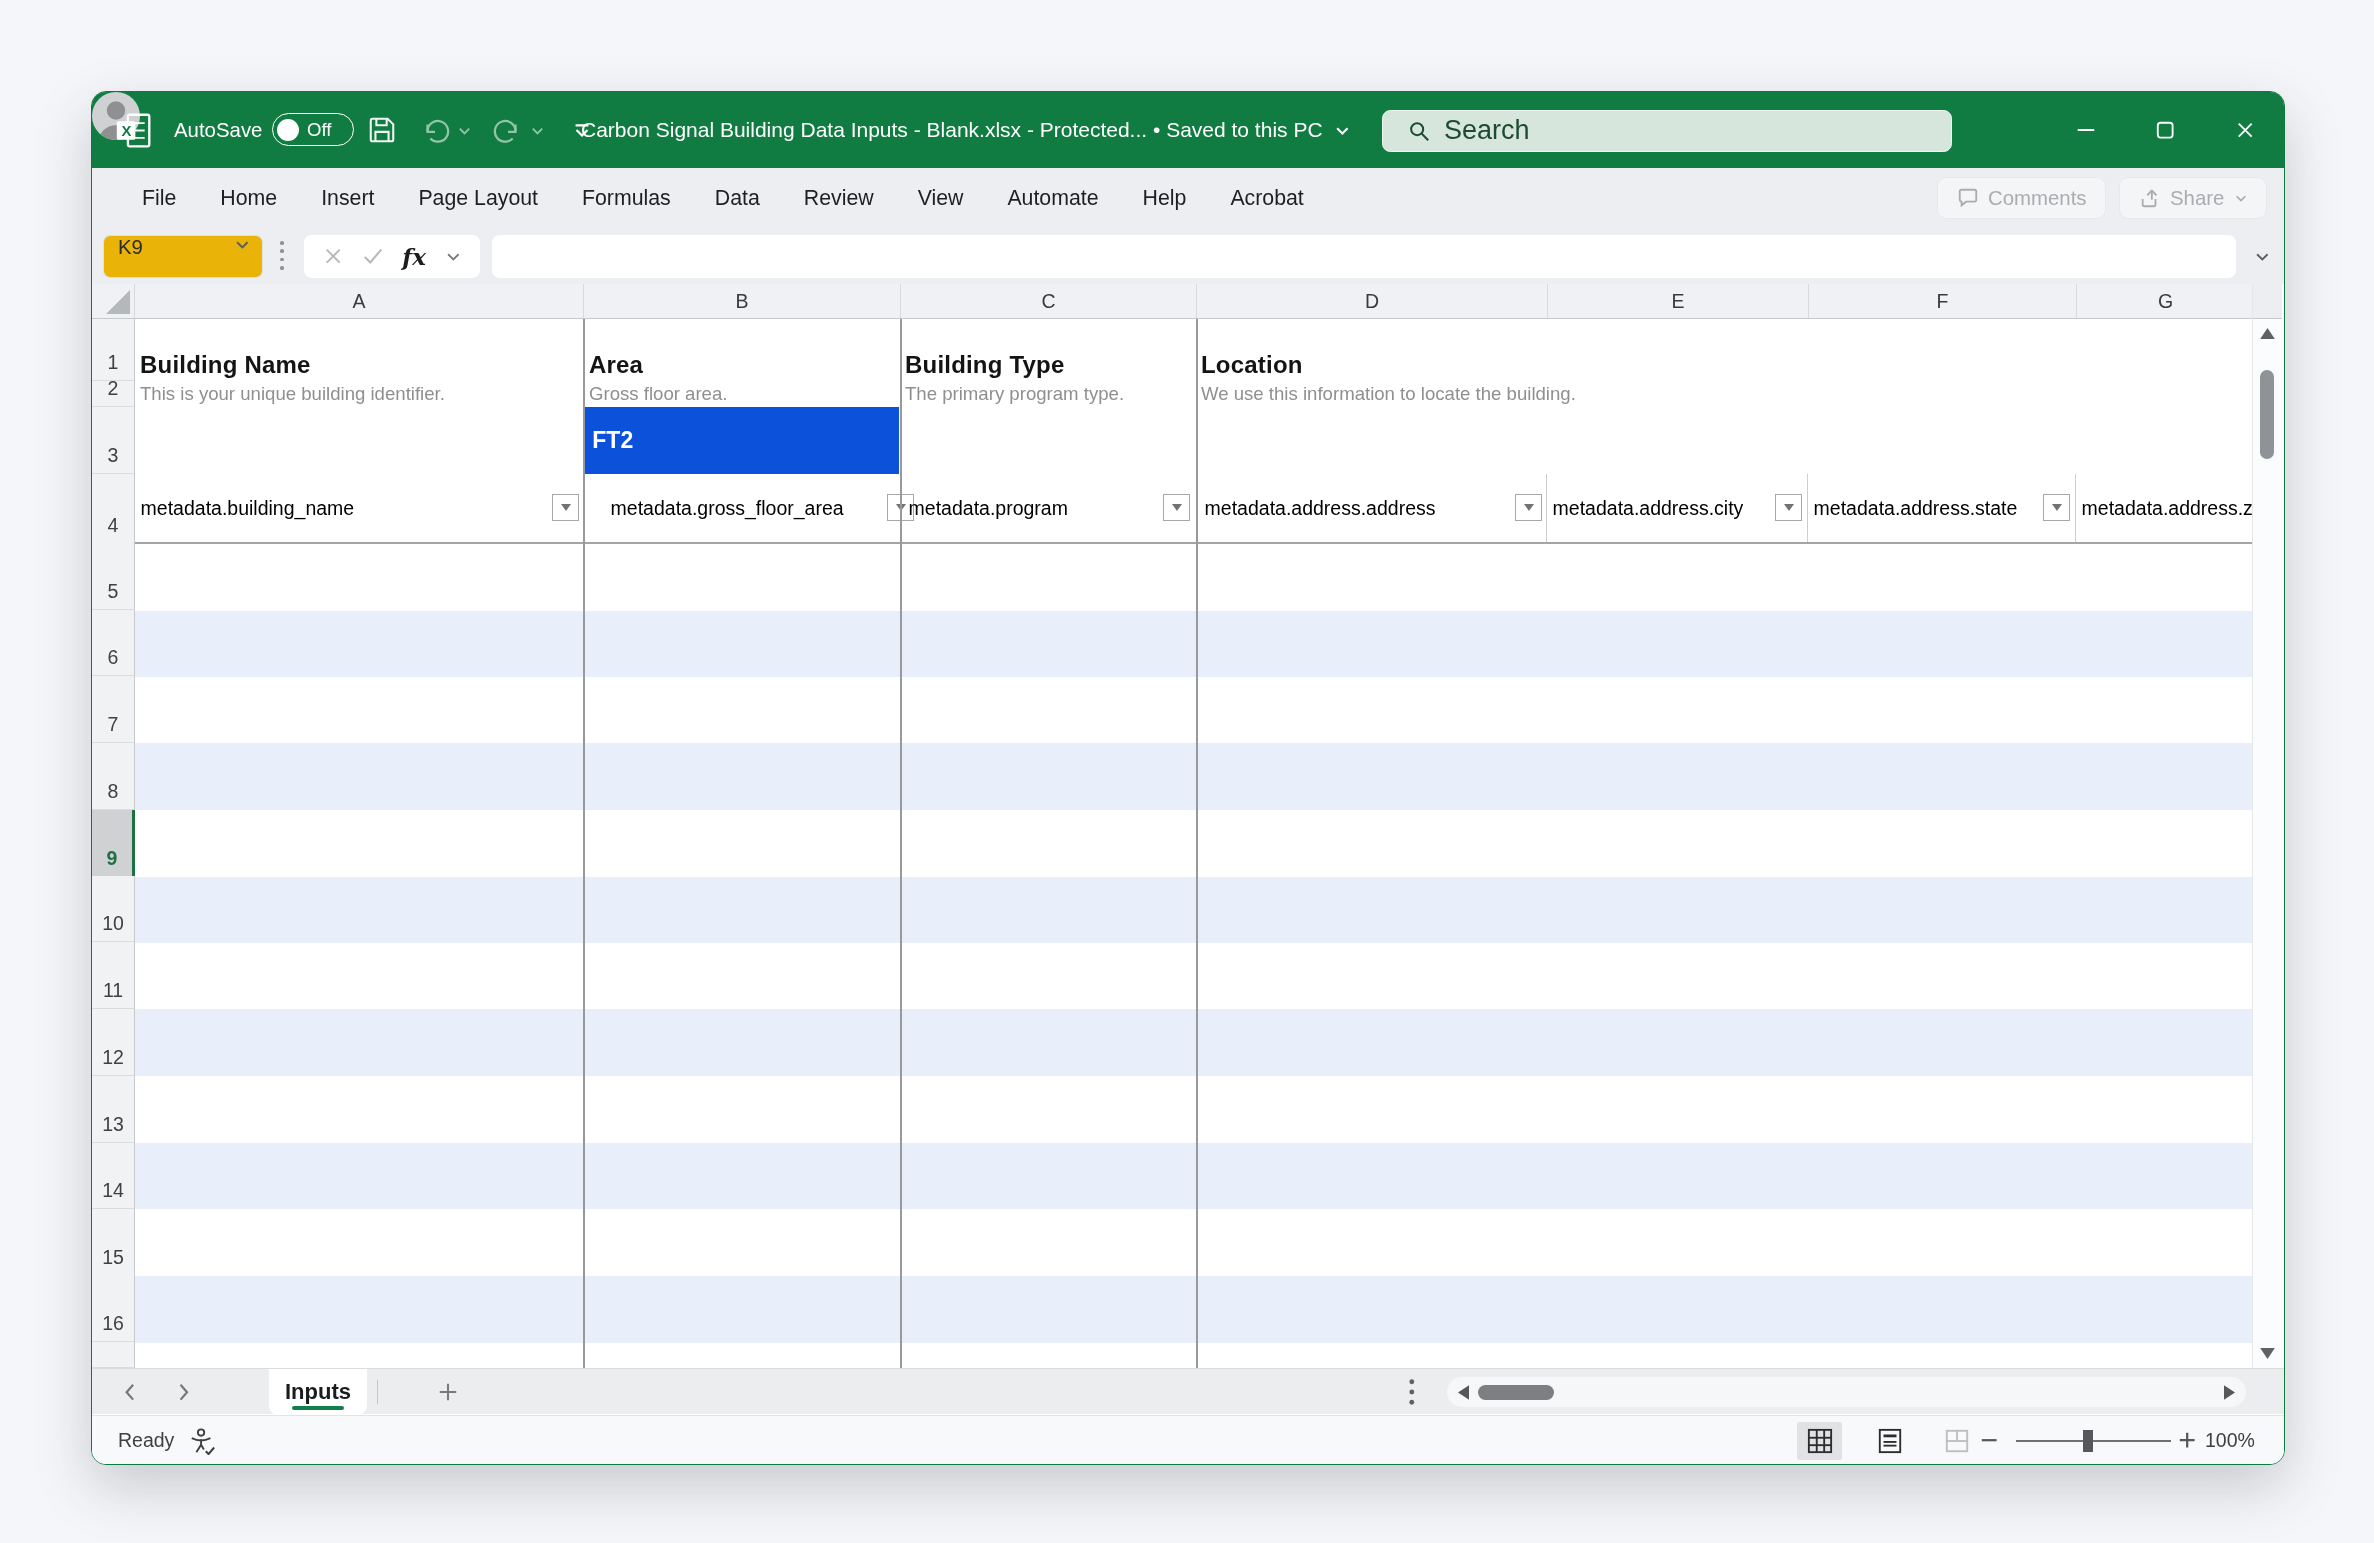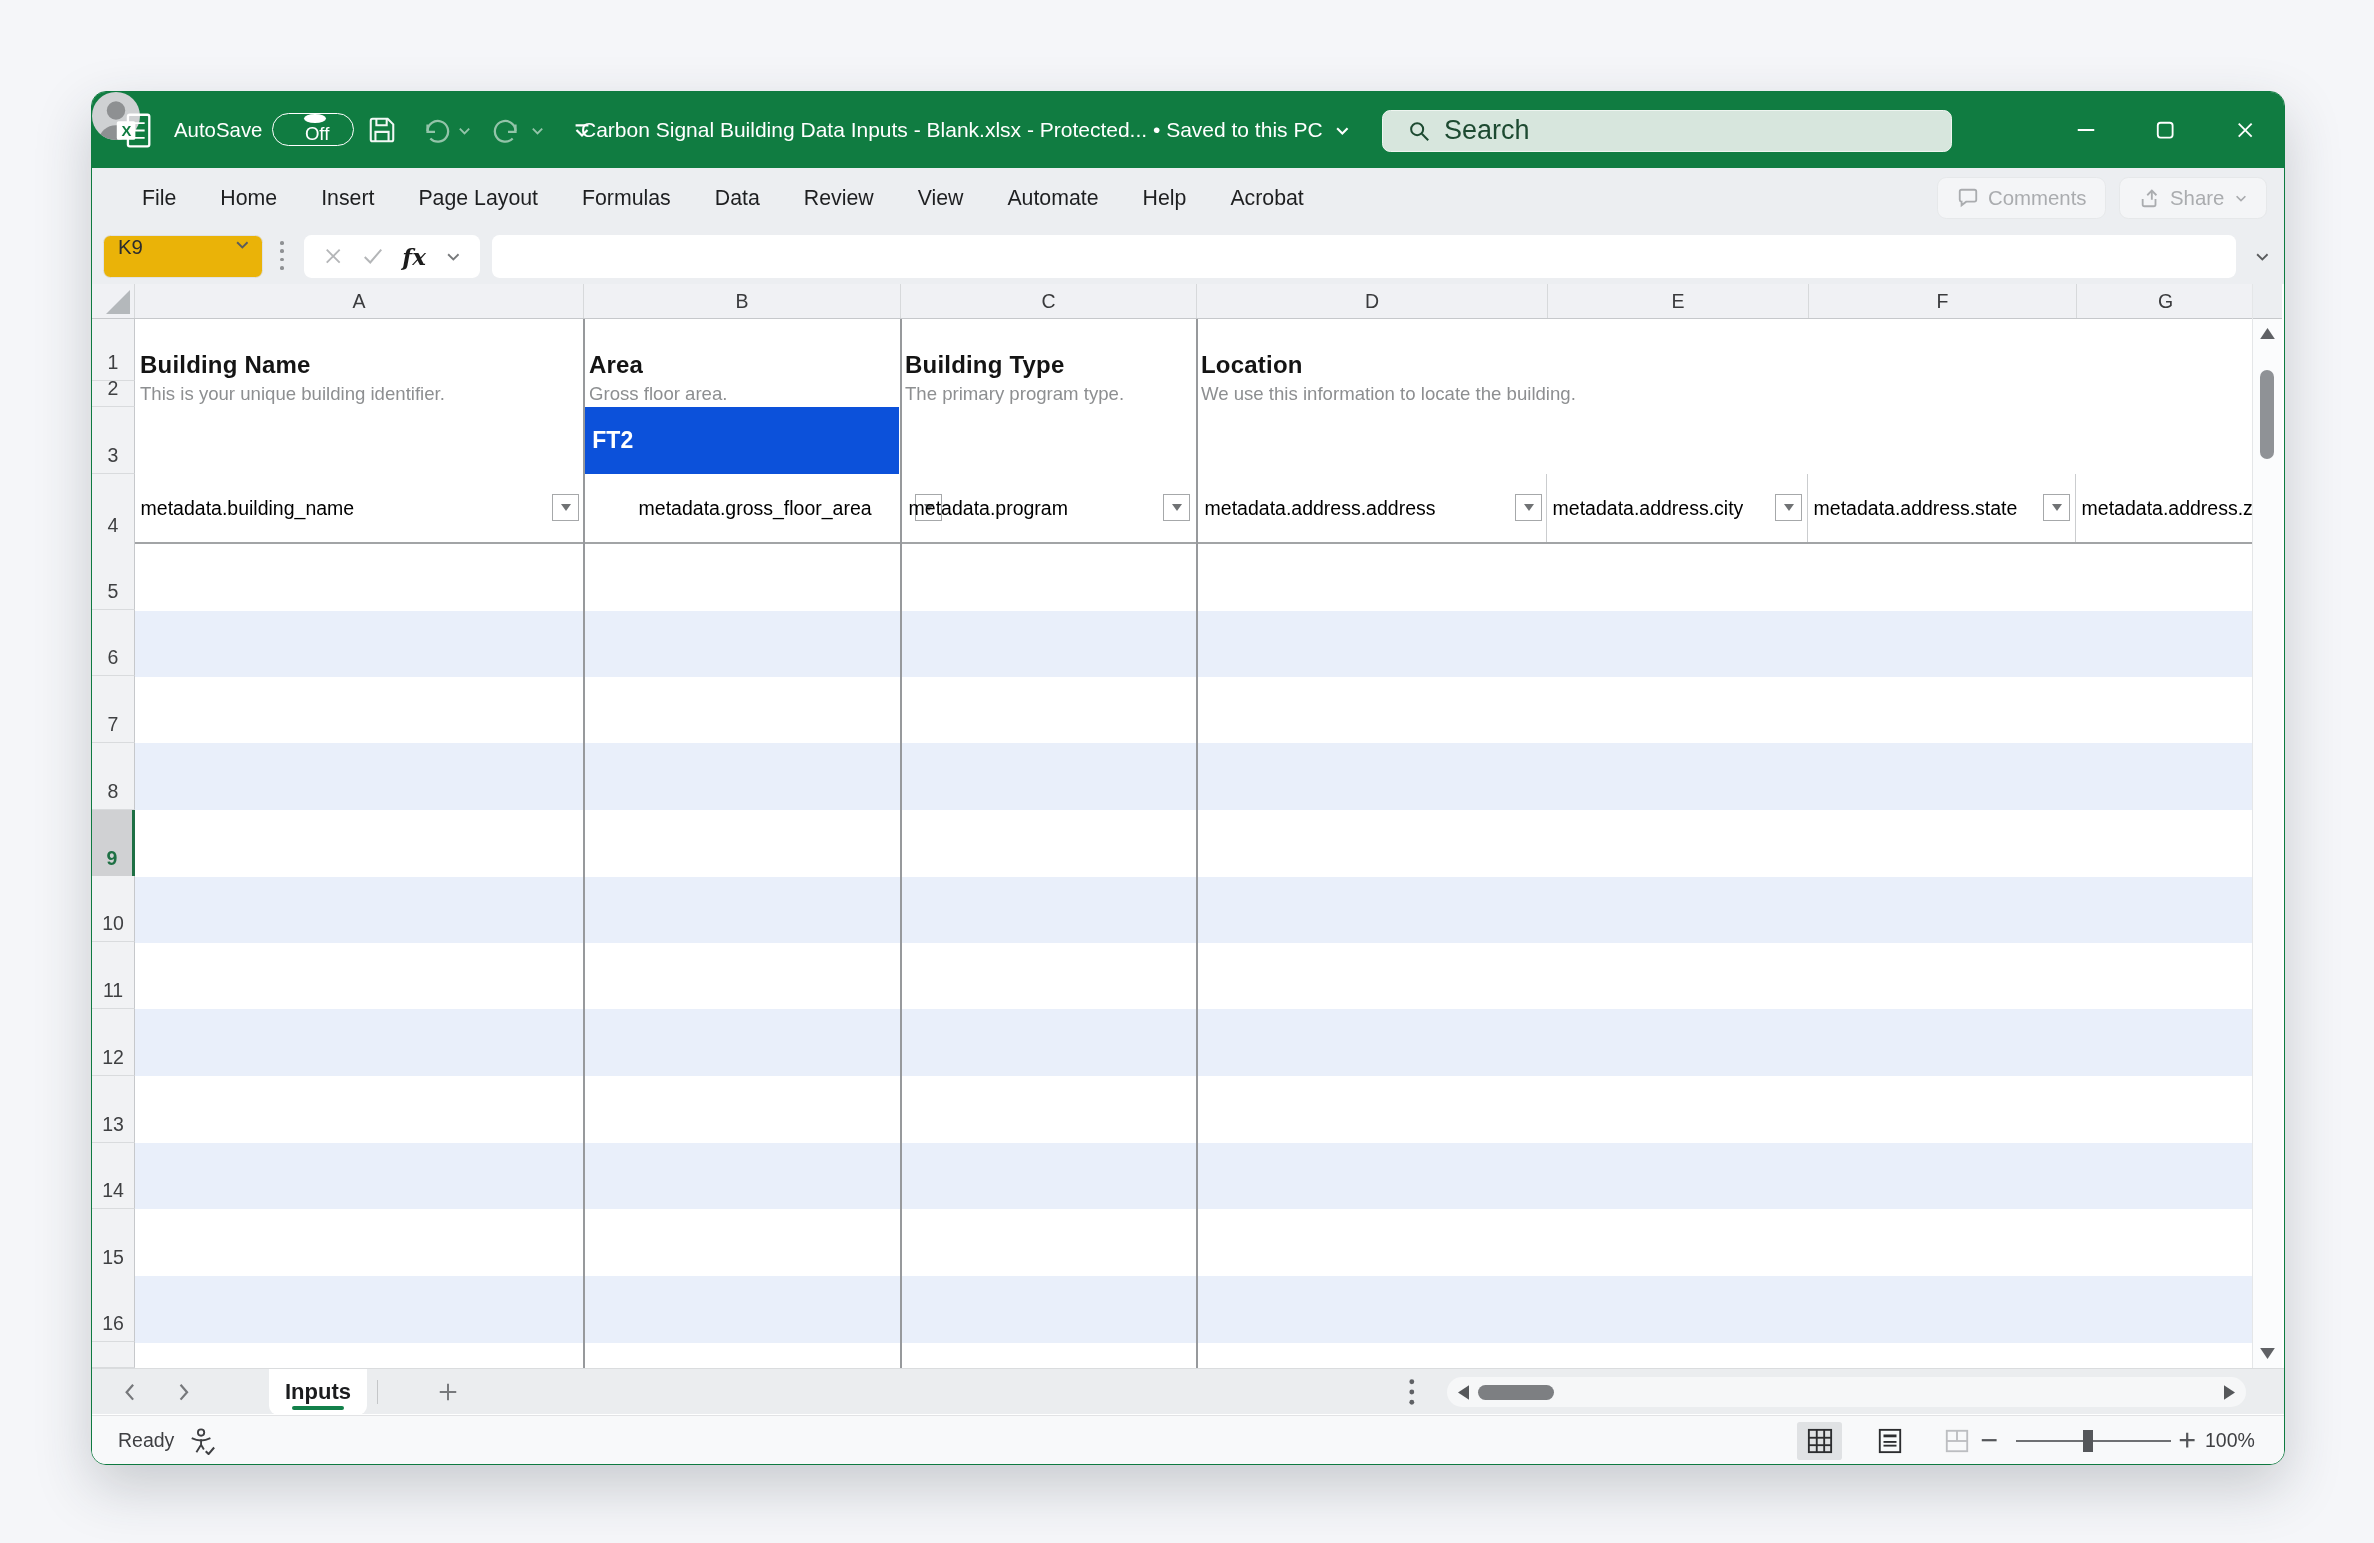--- a/index.html
+++ b/index.html
@@ -10,21 +10,21 @@
     background:#fff; border:1.9px solid #0e7a40; border-radius:15px; overflow:hidden;
     box-shadow:0 22px 56px rgba(40,50,60,.22); }
 
   
   .titlebar { position:absolute; left:0; top:0; width:100%; height:76px; background:#107C41; }
   .titlebar * { color:#fff; }
   .tb-abs { position:absolute; top:0; height:76px; display:flex; align-items:center; }
   .excel-icon { left:22px; }
   .autosave-label { left:82px; font-size:20.4px; }
   .toggle { left:180px; width:82px; height:33px; border:1.9px solid #fff; border-radius:17.6px;
-    display:flex; align-items:center; top:21.3px;flex-direction:column; }
+    display:flex; align-items:center; top:21.3px; }
   .knob { width:22px; height:22px; background:#fff; border-radius:50%; margin-left:3.7px; }
   .toggle-state { font-size:18.6px; margin-left:8.3px; }
   .icon-btn { opacity:.95; }
   .dim { opacity:.55; }
   .title-text { left:489px; font-size:21px; white-space:nowrap; }
   .title-chev { margin-left:11px; display:flex; align-items:center; }
   .searchbox { left:1290px; top:17.6px; height:42px; width:570px; background:#d7e6dd;
     border:0.9px solid #eef5f0; border-radius:8.3px; display:flex; align-items:center; }
   .searchbox span { color:#1d4a31; font-size:27px; margin-left:13px; }
   .searchbox svg { margin-left:24px; }
@@ -332,21 +332,21 @@
     <div class="sec-desc" style="left:1109px;">We use this information to locate the building.</div>
 
     <div class="bluecell">FT2</div>
 
     <div class="fieldcell" style="left:43px;width:449px;">
       <span class="ftext">metadata.building_name</span>
       <span class="dropbtn">
           <i></i>
         </span>
     </div>
-    <div class="fieldcell" style="left:493px;width:314px;margin-left:48px;">
+    <div class="fieldcell" style="left:465px;width:314px;margin-left:48px;">
       <span class="ftext">metadata.gross_floor_area</span>
       <span class="dropbtn">
           <i></i>
         </span>
     </div>
     <div class="fieldcell" style="left:811px;width:292px;">
       <span class="ftext">metadata.program</span>
       <span class="dropbtn">
           <i></i>
         </span>

